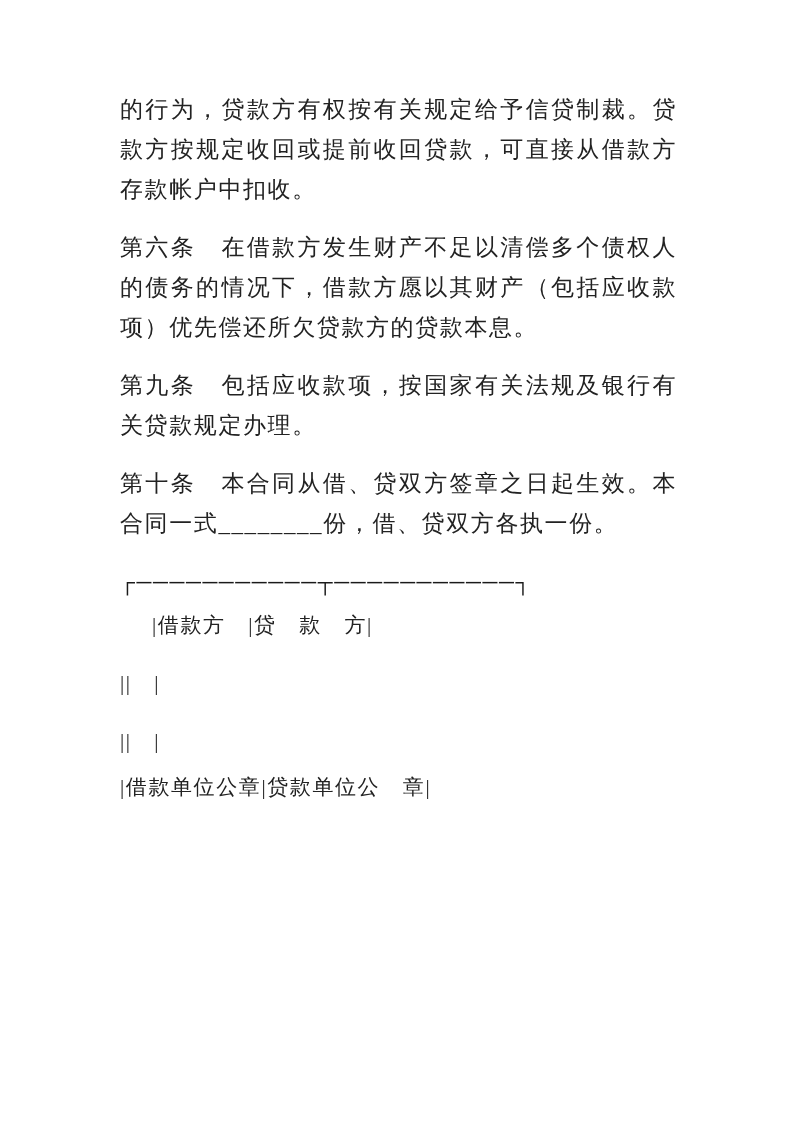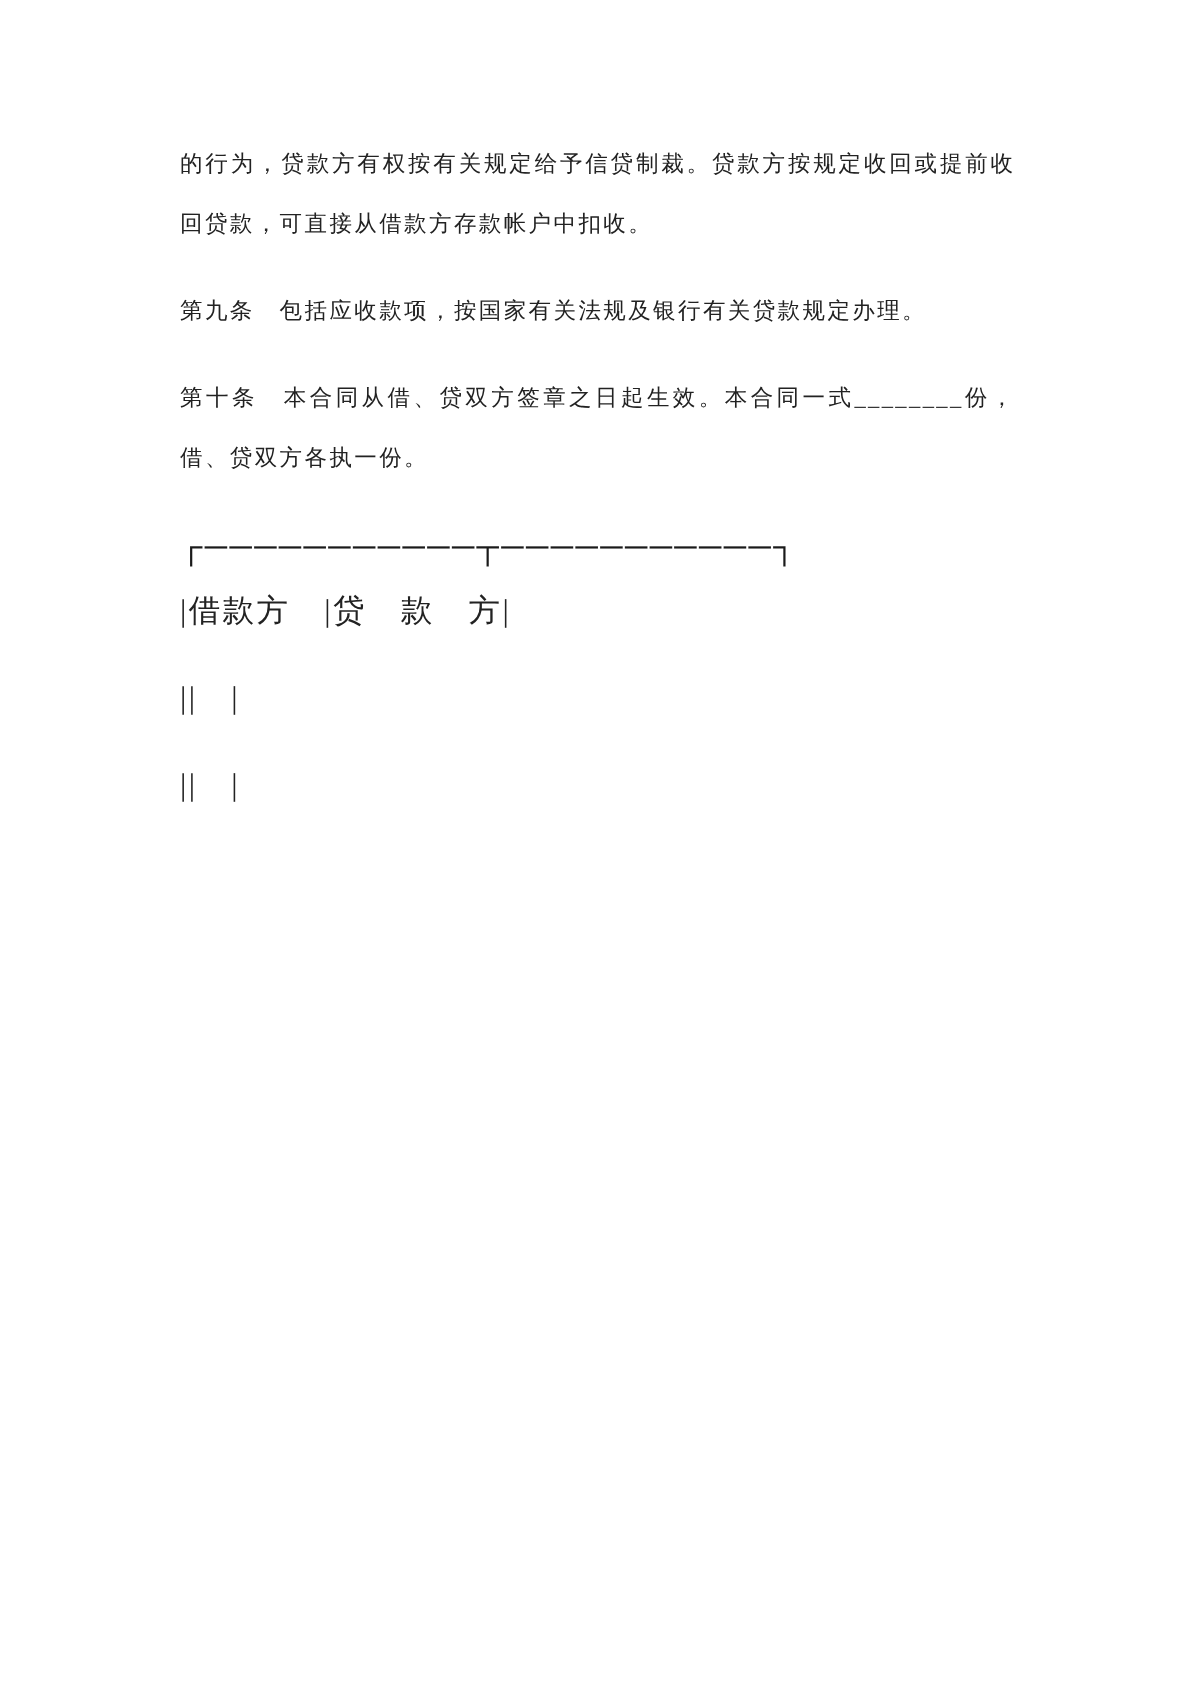--- a/index.html
+++ b/index.html
@@ -12,59 +12,61 @@
     width: 793px;
     height: 1122px;
     background: #ffffff;
     box-sizing: border-box;
     padding: 90px 116px 0 120px;
     font-family: "Liberation Serif", "DejaVu Serif", serif;
     color: #222222;
     overflow: hidden;
   }
   .para {
-    font-size: 15px;
+    font-size: 23px;
     line-height: 40px;
     letter-spacing: 1.6px;
     text-align: justify;
     text-justify: inter-character;
     margin: 0 0 18px 0;
     word-break: break-all;
   }
   .sig-block {
     margin-top: 10px;
   }
   .sig-line {
     font-size: 21px;
     line-height: 40px;
     letter-spacing: 1.6px;
     text-align: left;
     white-space: pre;
     margin: 0;
   }
   .sig-border  { margin-bottom: 3px; color: #1a1a1a; }
-  .sig-header  { margin-bottom: 18px; }
+  .sig-header  { margin-bottom: 18px; margin-left: 32px; }
   .sig-row-a   { margin-bottom: 18px; }
   .sig-row-b   { margin-bottom: 6px; }
   .sig-seal    { margin-bottom: 0; }
 </style>
 </head>
 <body>
 
 <div class="page">
 
   <p class="para">的行为，贷款方有权按有关规定给予信贷制裁。贷款方按规定收回或提前收回贷款，可直接从借款方存款帐户中扣收。</p>
 
+  <p class="para">第六条　在借款方发生财产不足以清偿多个债权人的债务的情况下，借款方愿以其财产（包括应收款项）优先偿还所欠贷款方的贷款本息。</p>
 
 
 
   <p class="para">第九条　包括应收款项，按国家有关法规及银行有关贷款规定办理。</p>
 
   <p class="para">第十条　本合同从借、贷双方签章之日起生效。本合同一式________份，借、贷双方各执一份。</p>
 
   <div class="sig-block">
     <p class="sig-line sig-border">┌───────────┬───────────┐</p>
     <p class="sig-line sig-header">|借款方　|贷　款　方|</p>
     <p class="sig-line sig-row-a">||　|</p>
     <p class="sig-line sig-row-b">||　|</p>
+    <p class="sig-line sig-seal">|借款单位公章|贷款单位公　章|</p>
   </div>
 
 </div>
 
 </body></html>

